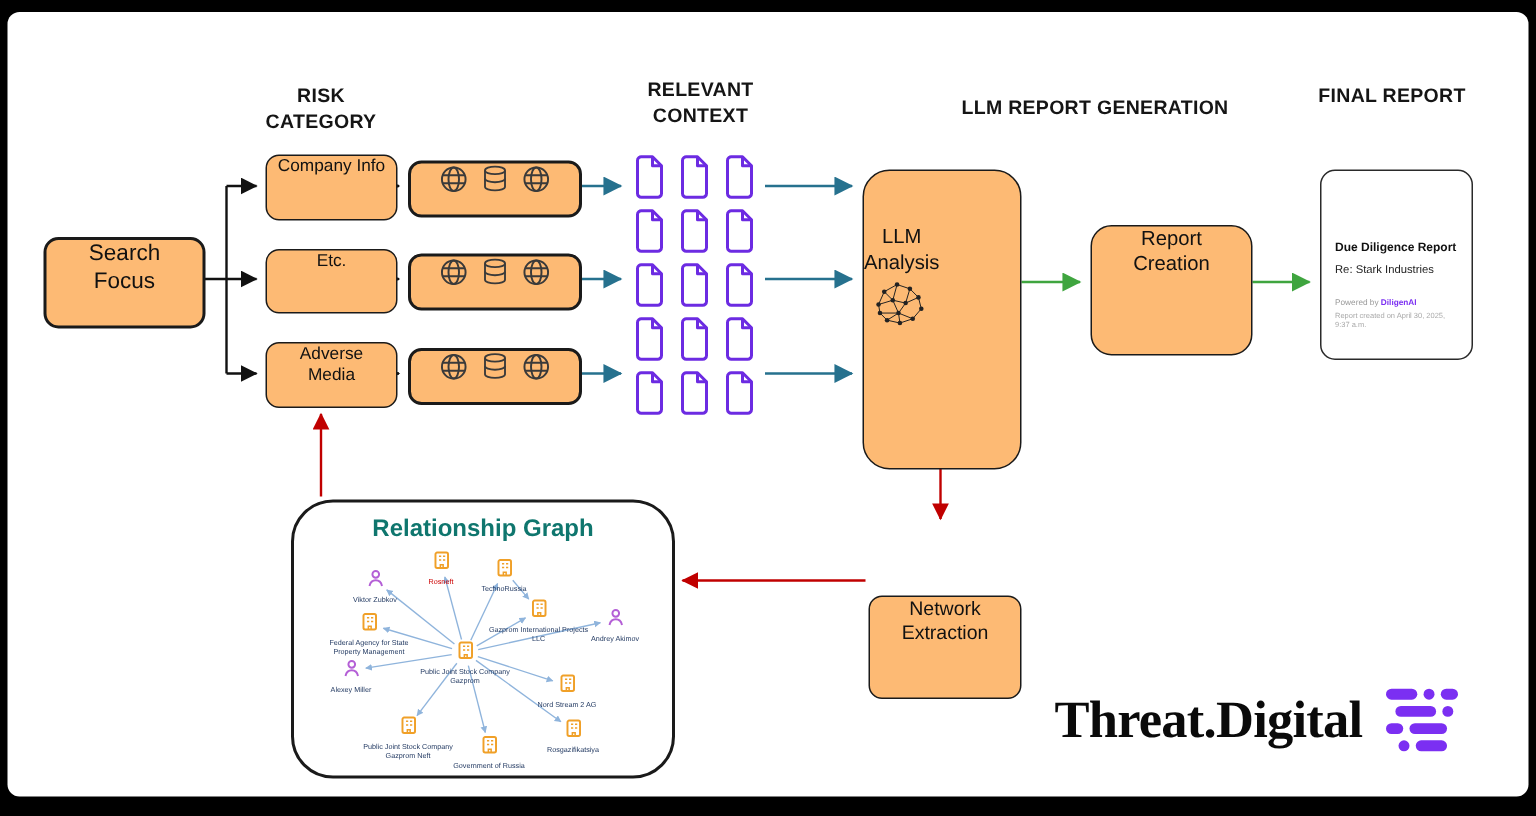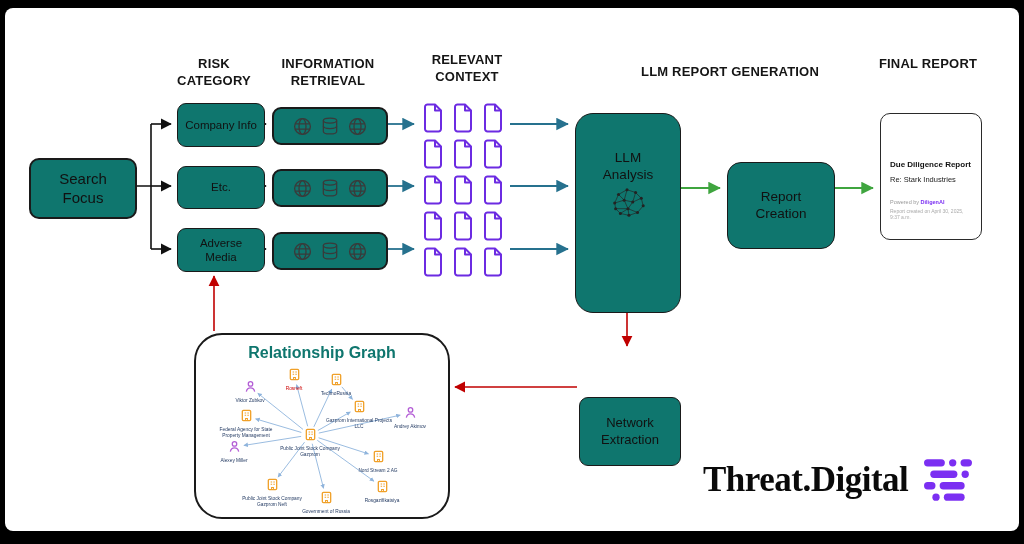--- a/index.html
+++ b/index.html
@@ -13,22 +13,22 @@
   }
 
   
   .col-header{
     position:absolute;text-align:center;font-size:13px;font-weight:700;
     letter-spacing:.2px;line-height:1.3;color:#151515;
   }
 
   
   .box{
-    position:absolute;background:#0f766e;border:2px solid #1a1a1a;border-radius:9px;
-    display:flex;align-items:center;justify-content:center;text-align:center;
+    position:absolute;background:#fdba74;border:2px solid #1a1a1a;border-radius:9px;
+    display:flex;align-items:flex-start;justify-content:center;text-align:center;
     line-height:1.25;
   }
   .box .stack span{display:block;}
 
   #search-focus{left:24px;top:150px;width:88px;height:57px;font-size:15px;font-weight:500;border-radius:10px;padding:0 8px;}
   .risk-box{left:172px;width:76px;font-size:11.5px;padding:0 5px;border-width:1.5px;}
   #risk-0{top:95px;height:42px;}
   #risk-1{top:158px;height:41px;}
   #risk-2{top:220px;height:42px;}
 
@@ -45,21 +45,21 @@
   .doc{display:inline-flex;width:24px;height:30px;}
   .doc path.page{stroke:var(--doc-purple);fill:#fff;stroke-width:2;stroke-linejoin:round;}
   .doc path.fold{stroke:var(--doc-purple);fill:none;stroke-width:2;stroke-linejoin:round;}
 
   #llm-box{left:570px;top:105px;width:104px;height:162px;border-radius:18px;border-width:1.5px;
     flex-direction:column;justify-content:flex-start;padding-top:36px;font-size:13.5px;}
   #llm-box .stack{}
   .bl line{stroke:#222;stroke-width:.7;}
   .bd circle{fill:#222;}
 
-  #report-creation{left:722px;top:154px;width:106px;height:85px;border-radius:14px;border-width:1.5px;font-size:13.5px;}
+  #report-creation{left:722px;top:142px;width:106px;height:85px;border-radius:14px;border-width:1.5px;font-size:13.5px;}
 
   #final-report{left:875px;top:105px;width:102px;height:127px;border-radius:10px;border:1.5px solid #2a2a2a;
     background:#fff;position:absolute;padding:46px 9px 0 9px;box-sizing:border-box;text-align:left;}
   #fr-title{font-size:8px;font-weight:700;color:#111;}
   #fr-subject{font-size:7.5px;margin-top:6px;color:#222;}
   #fr-powered{font-size:5.5px;margin-top:15px;color:#999;}
   #fr-powered .brand{color:var(--brand-purple);font-weight:700;}
   #fr-created{font-size:5px;margin-top:3px;color:#aaa;}
 
   #network-extraction{left:574px;top:345px;width:100px;height:67px;border-radius:9px;border-width:1.5px;font-size:13px;margin-top:44px;}
@@ -136,23 +136,20 @@
     <g>
       <path class="a-red" marker-end="url(#mk-red)" d="M622,269 V338"></path>
       <path class="a-red" marker-end="url(#mk-red)" d="M572,379 H450"></path>
       <path class="a-red" marker-end="url(#mk-red)" d="M209,323 V268"></path>
     </g>
   </svg>
 
   <div class="col-header" style="left:159px;top:48px;width:100px;">
     <span>RISK</span><br><span>CATEGORY</span>
   </div>
-  <div class="col-header" style="left:263px;top:48px;width:120px;">
-    <span>INFORMATION</span><br><span>RETRIEVAL</span>
-  </div>
   <div class="col-header" style="left:402px;top:44px;width:120px;">
     <span>RELEVANT</span><br><span>CONTEXT</span>
   </div>
   <div class="col-header" style="left:630px;top:56px;width:190px;">
     <span>LLM REPORT GENERATION</span>
   </div>
   <div class="col-header" style="left:858px;top:48px;width:130px;">
     <span>FINAL REPORT</span>
   </div>
 

